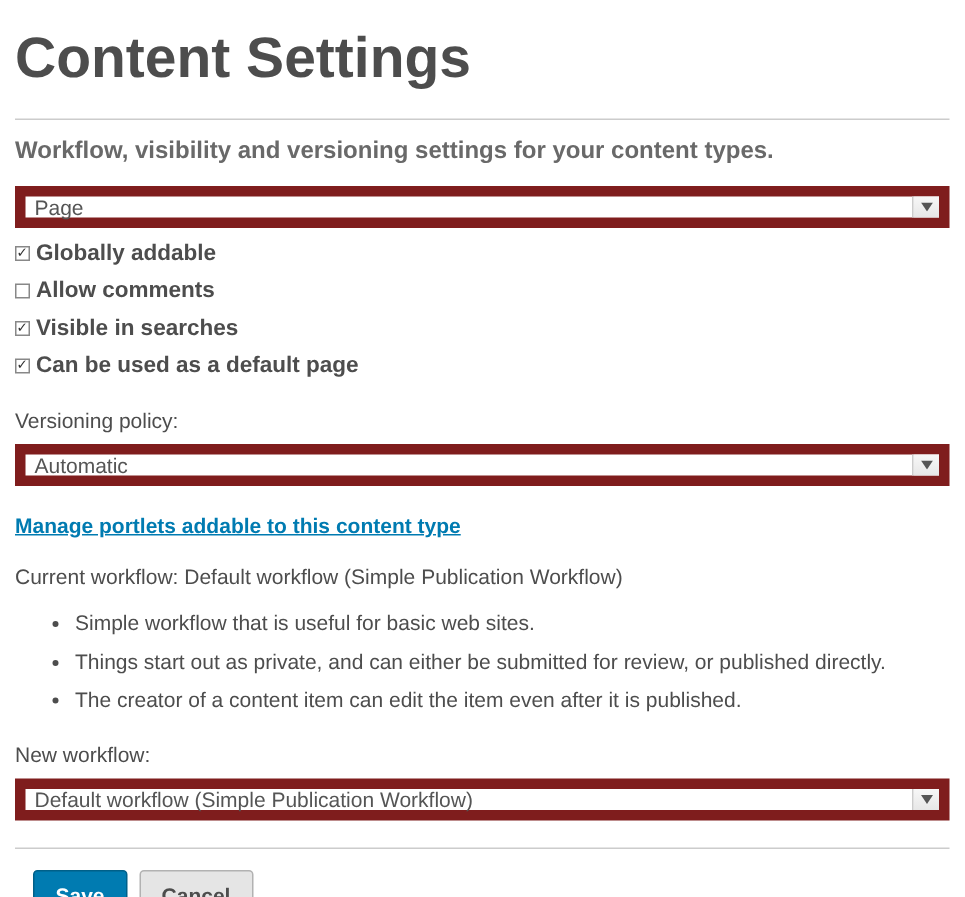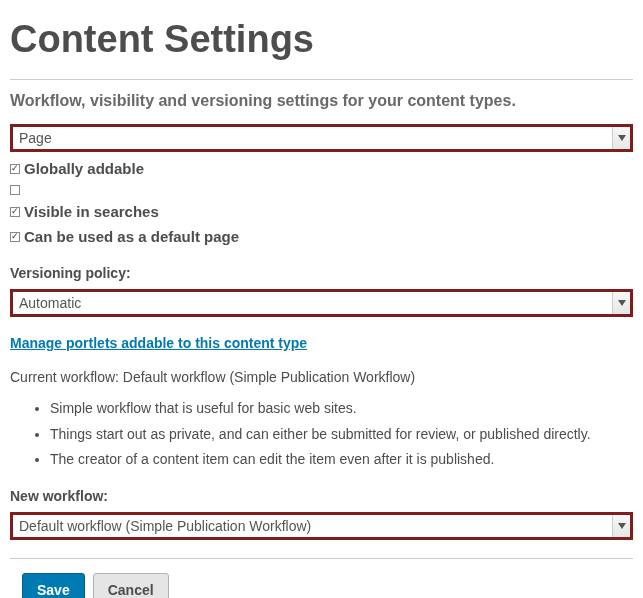--- a/index.html
+++ b/index.html
@@ -25,21 +25,21 @@
   }
   .subtitle {
     font-size: 16px;
     font-weight: 700;
     color: #696969;
     margin-bottom: 14px;
   }
   .select {
     width: 100%;
     height: 28px;
-    border: 3px solid #7f1d1d;
+    border: 7px solid #7f1d1d;
     background: #fff;
     padding: 2px 22px 2px 6px;
     font-size: 14px;
     color: #555;
     position: relative;
     display: flex;
     align-items: center;
     margin-bottom: 8px;
   }
   .select .caret {
@@ -77,21 +77,21 @@
     line-height: 8px;
     left: 0px;
     top: -1px;
     color: #333;
   }
   .check-row label {
     font-weight: 700;
     font-size: 15px;
   }
   .field-label {
-    font-weight: 700;
+    font-weight: 400;
     color: #4d4d4d;
     margin-top: 20px;
     margin-bottom: 8px;
   }
   .link {
     color: #007bb1;
     text-decoration: underline;
     font-weight: 700;
     display: inline-block;
     margin-top: 10px;
@@ -156,20 +156,21 @@
       </svg>
   </span>
 </div>
 
 <div class="check-row">
   <span class="cb checked"></span>
   <label>Globally addable</label>
 </div>
 <div class="check-row">
   <span class="cb"></span>
+  <label>Allow comments</label>
 </div>
 <div class="check-row">
   <span class="cb checked"></span>
   <label>Visible in searches</label>
 </div>
 <div class="check-row">
   <span class="cb checked"></span>
   <label>Can be used as a default page</label>
 </div>
 

